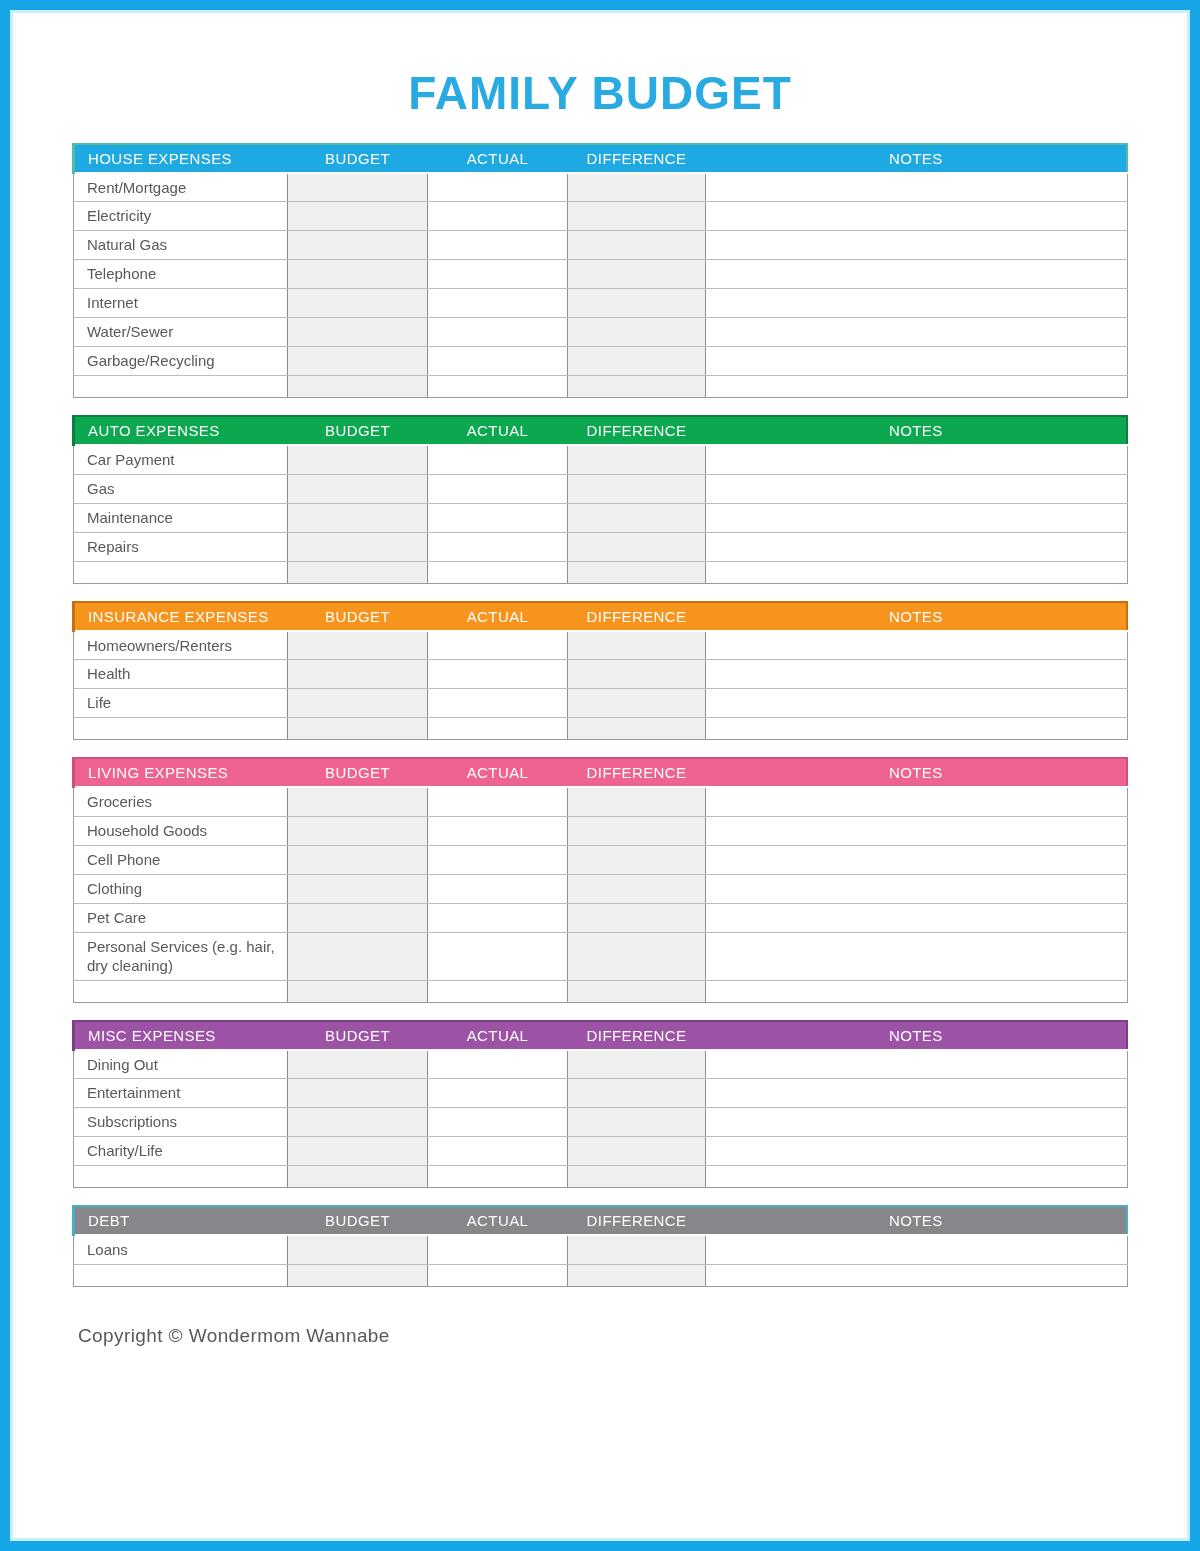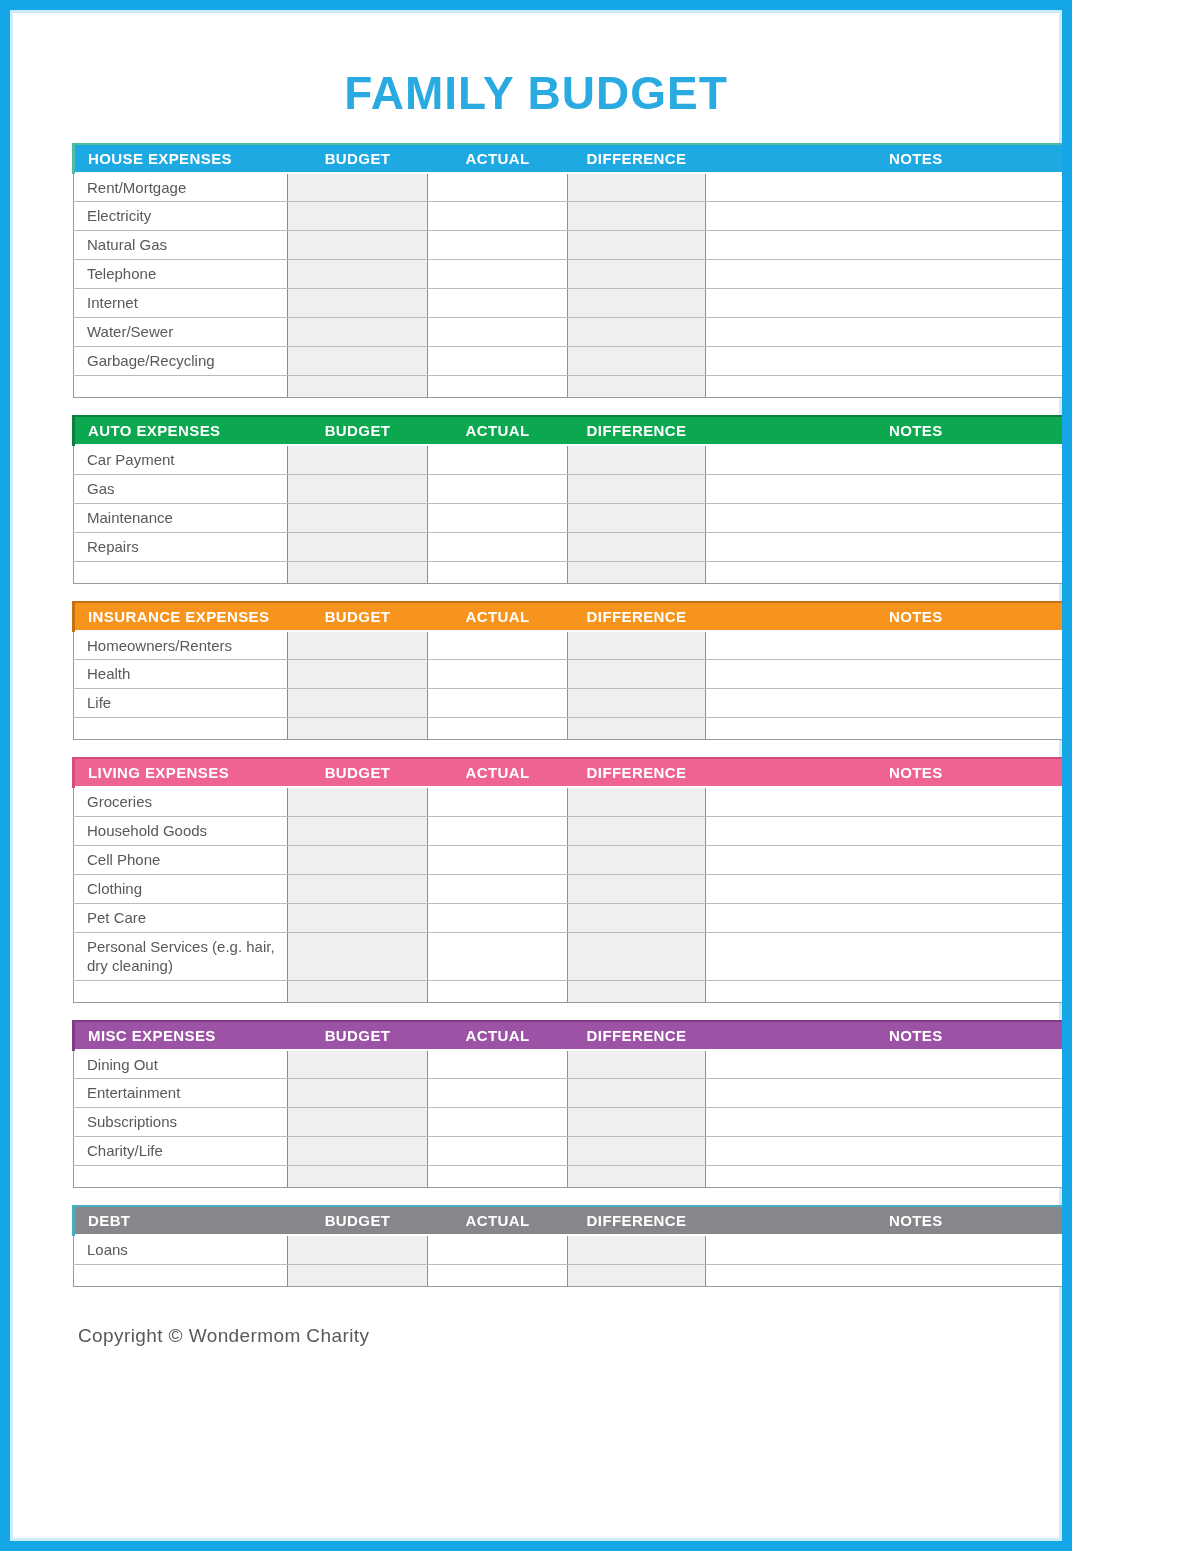--- a/index.html
+++ b/index.html
@@ -1,19 +1,19 @@
 <!DOCTYPE html>
 <html><head>
 <meta charset="utf-8">
 <style>
   html, body { margin: 0; padding: 0; background: #ffffff; }
   * { box-sizing: border-box; }
 
   .page {
-    width: 1072px;
+    width: 1200px;
     height: 1551px;
     border: 10px solid #14a6e6;
     box-shadow: inset 0 0 0 3px rgba(140, 214, 245, 0.45);
     background: #ffffff;
     padding: 58px 62px 0 62px;
     font-family: "Liberation Sans", sans-serif;
     overflow: hidden;
   }
 
   .title {
@@ -37,21 +37,21 @@
 
   col.w-cat    { width: 214px; }
   col.w-budget { width: 140px; }
   col.w-actual { width: 140px; }
   col.w-diff   { width: 138px; }
   col.w-notes  { width: auto;  }
 
   thead th {
     background: var(--hdr);
     color: #ffffff;
-    font-weight: bold;
+    font-weight: normal;
     font-size: 15px;
     letter-spacing: 0.4px;
     height: 29px;
     padding: 3px 6px;
     text-align: center;
     border-top: 2px solid var(--edge);
     border-bottom: 2px solid #ffffff;
   }
   thead th.c-cat {
     text-align: left;
@@ -458,14 +458,14 @@
   <tr class="empty-row">
     <td class="c-cat"></td>
     <td class="c-budget"></td>
     <td class="c-actual"></td>
     <td class="c-diff"></td>
     <td class="c-notes"></td>
   </tr>
 </tbody>
   </table>
 </div>
-  <div class="footer">Copyright © Wondermom Charity</div>
+  <div class="footer">Copyright © Wondermom Wannabe</div>
 </div>
 
 </body></html>

